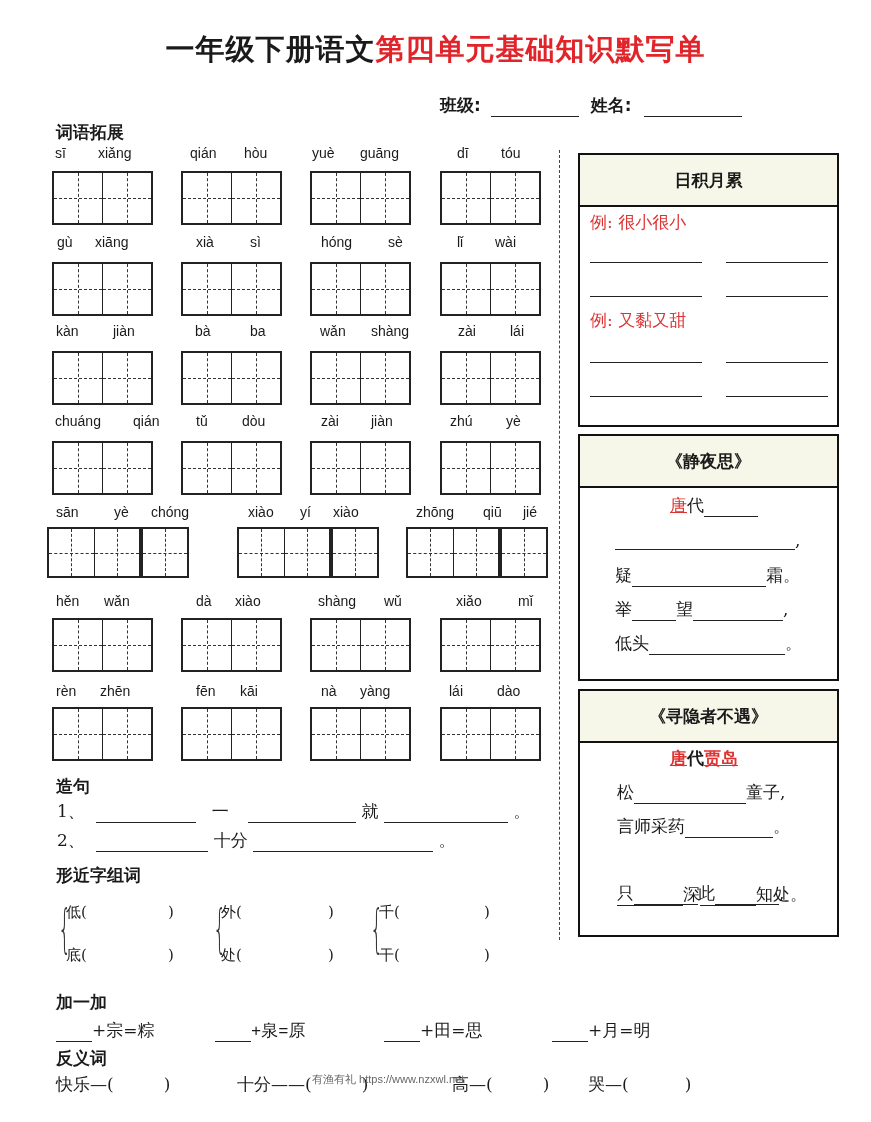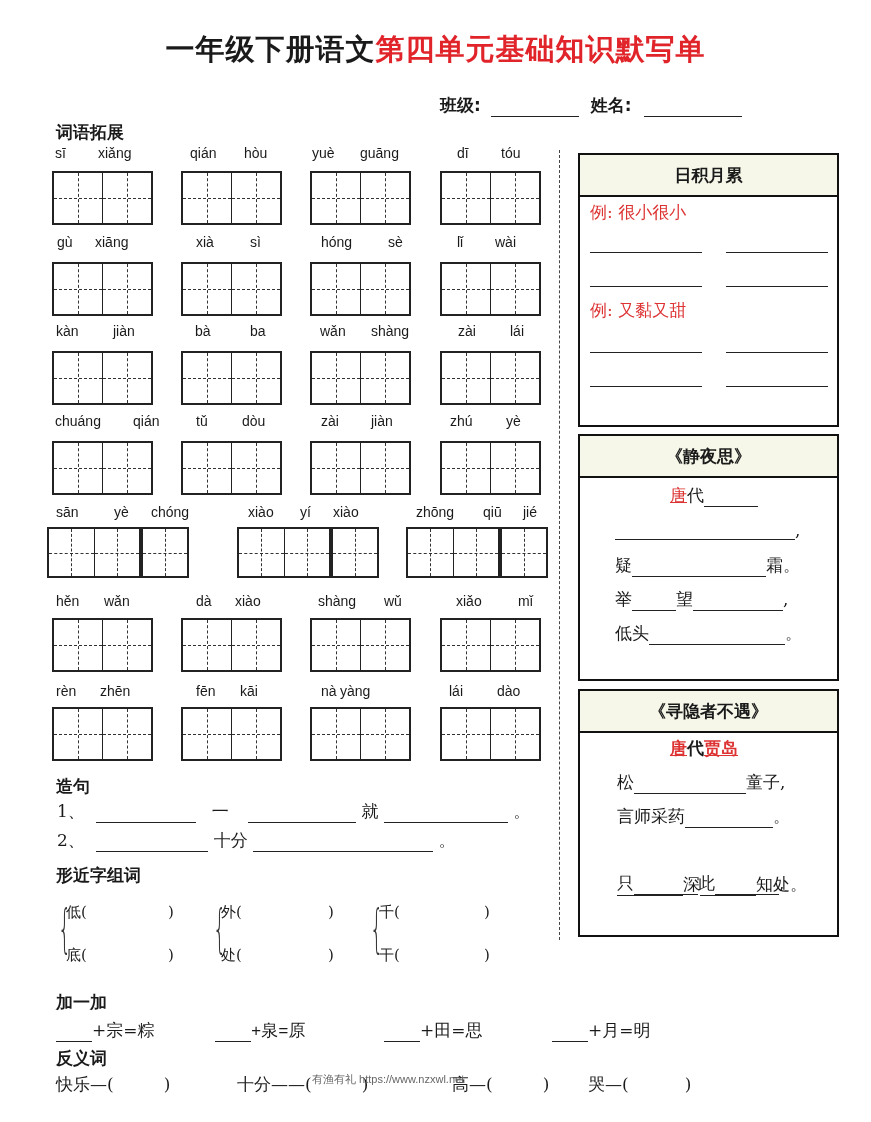--- a/index.html
+++ b/index.html
@@ -19,21 +19,21 @@
 
   .box { position: absolute; border: 2px solid #222; display: flex; }
   .cell { position: relative; border-right: 1.5px solid #222; flex: 1; }
   .cell:last-child { border-right: none; }
   .cell::before { content: ""; position: absolute; left: 50%; top: 0; bottom: 0; border-left: 1.5px dashed #333; }
   .cell::after { content: ""; position: absolute; top: 50%; left: 0; right: 0; border-top: 1.5px dashed #333; }
 
   .divider { position: absolute; left: 559px; top: 150px; height: 790px; border-left: 1.5px dashed #444; }
 
   .panel { position: absolute; left: 578px; width: 261px; border: 2.5px solid #111; background: #fff; }
-  .panel .phead { height: 42px; background: #f6f7e8; border-bottom: 2px solid #111; display: flex; align-items: center; justify-content: center; font-size: 17px; font-weight: bold; }
+  .panel .phead { height: 52px; background: #f6f7e8; border-bottom: 2px solid #111; display: flex; align-items: center; justify-content: center; font-size: 17px; font-weight: bold; }
   .panel .pbody { position: relative; }
   .red-text { color: #d33; font-family: "DejaVu Serif", serif; font-size: 17px; }
   .serif { font-family: "DejaVu Serif", serif; font-size: 17px; }
   .line { display: inline-block; border-bottom: 1.5px solid #222; height: 18px; vertical-align: bottom; }
   .abs { position: absolute; }
 
   .sentence { position: absolute; left: 57px; font-size: 17px; font-family: "DejaVu Serif", serif; }
   .pair { position: absolute; font-family: "DejaVu Serif", serif; font-size: 15px; }
   .brace { position: absolute; font-size: 52px; font-weight: 200; color: #333; line-height: 1; transform: scaleX(0.4); transform-origin: left; }
 
@@ -222,21 +222,21 @@
     <div class="cell"></div>
     <div class="cell"></div>
   </div>
 
 <div class="pinyin-row" style="top:683px;">
   <span style="left:56px">rèn</span>
   <span style="left:100px">zhēn</span>
   <span style="left:196px">fēn</span>
   <span style="left:240px">kāi</span>
   <span style="left:321px">nà</span>
-  <span style="left:340px">yàng</span>
+  <span style="left:360px">yàng</span>
   <span style="left:449px">lái</span>
   <span style="left:497px">dào</span>
 </div>
 <div class="box" style="left:52px;top:707px;width:101px;height:54px;">
     <div class="cell"></div>
     <div class="cell"></div>
   </div>
 <div class="box" style="left:181px;top:707px;width:101px;height:54px;">
     <div class="cell"></div>
     <div class="cell"></div>

